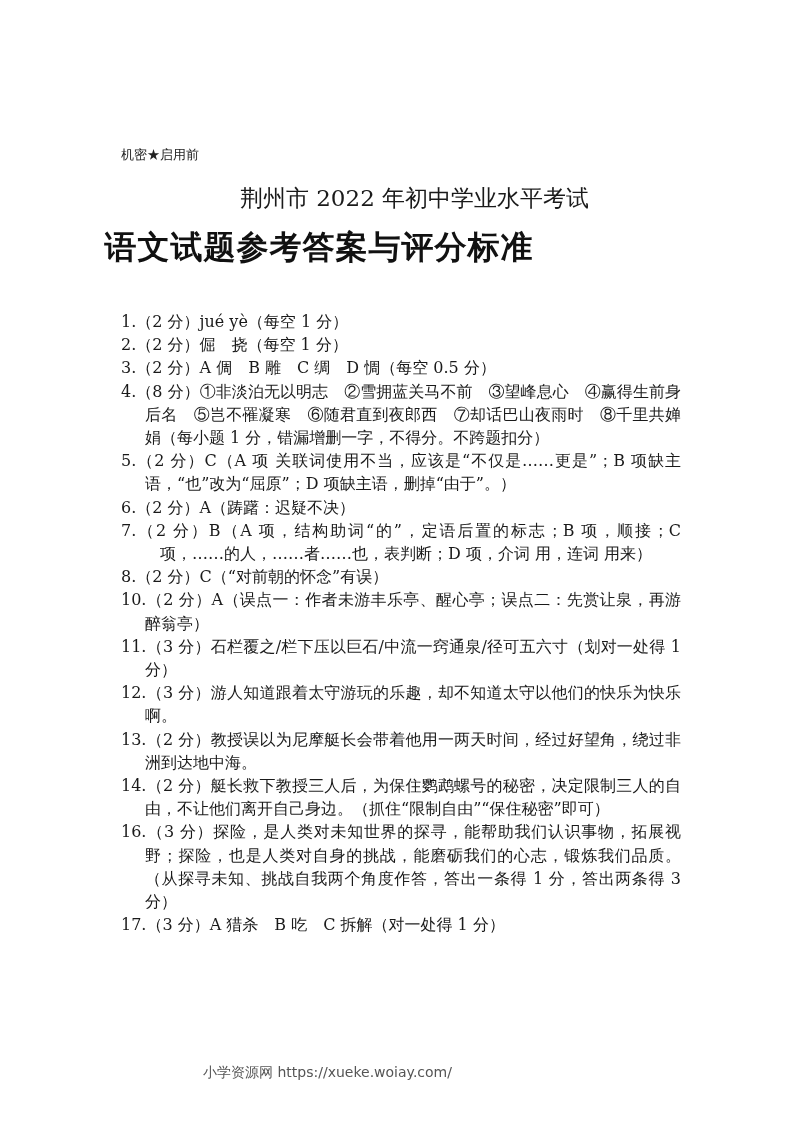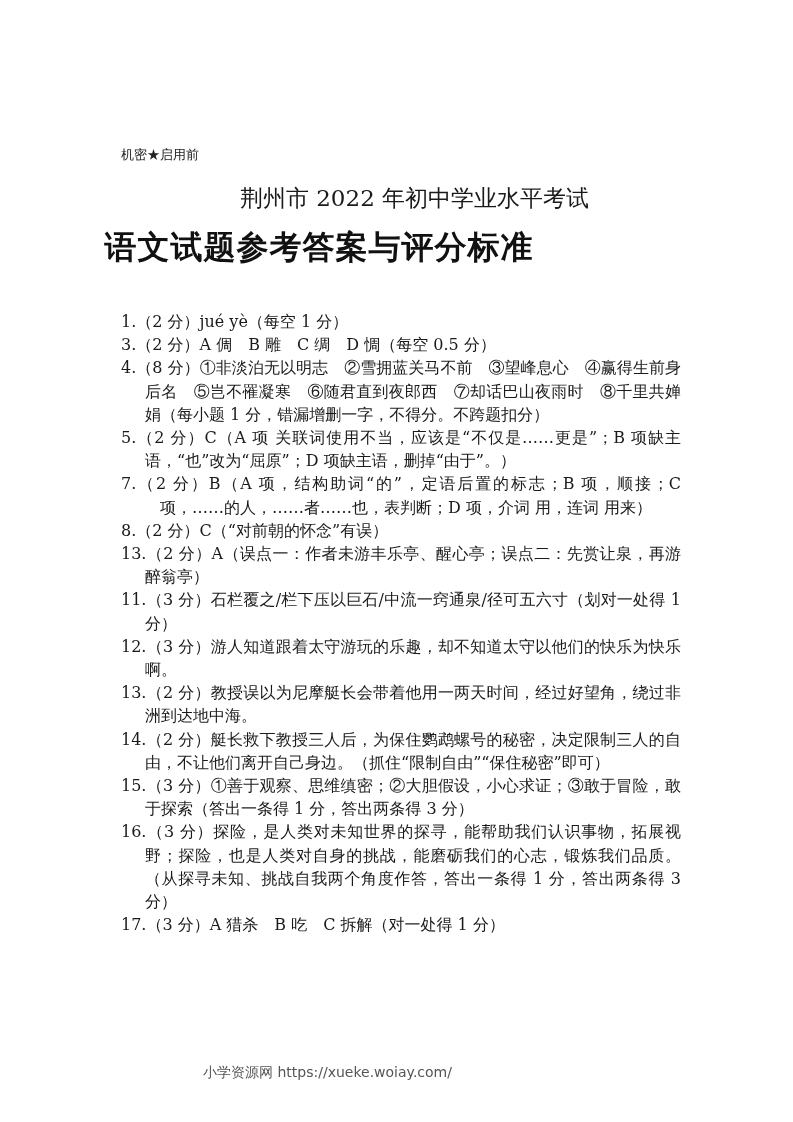--- a/index.html
+++ b/index.html
@@ -89,29 +89,30 @@
 </head>
 <body>
 
 <div class="page">
   <div class="confidential">机密★启用前</div>
   <div class="subtitle">荆州市 2022 年初中学业水平考试</div>
   <div class="title">语文试题参考答案与评分标准</div>
 
   <div class="answers">
     <p class="item">1.（2 分）jué  yè（每空 1 分）</p>
+    <p class="item">2.（2 分）倔　挠（每空 1 分）</p>
     <p class="item">3.（2 分）A 倜　B 雕　C 绸　D 惆（每空 0.5 分）</p>
     <p class="item">4.（8 分）①非淡泊无以明志　②雪拥蓝关马不前　③望峰息心　④赢得生前身后名　⑤岂不罹凝寒　⑥随君直到夜郎西　⑦却话巴山夜雨时　⑧千里共婵娟（每小题 1 分，错漏增删一字，不得分。不跨题扣分）</p>
     <p class="item">5.（2 分）C（A 项 关联词使用不当，应该是“不仅是……更是”；B 项缺主语，“也”改为“屈原”；D 项缺主语，删掉“由于”。）</p>
+    <p class="item">6.（2 分）A（踌躇：迟疑不决）</p>
     <p class="item wide-indent">7.（2 分）B（A 项，结构助词“的”，定语后置的标志；B 项，顺接；C 项，……的人，……者……也，表判断；D 项，介词 用，连词 用来）</p>
     <p class="item">8.（2 分）C（“对前朝的怀念”有误）</p>
-    <p class="item">13.（2 分）A（误点一：作者未游丰乐亭、醒心亭；误点二：先赏让泉，再游醉翁亭）</p>
+    <p class="item">10.（2 分）A（误点一：作者未游丰乐亭、醒心亭；误点二：先赏让泉，再游醉翁亭）</p>
     <p class="item">11.（3 分）石栏覆之/栏下压以巨石/中流一窍通泉/径可五六寸（划对一处得 1 分）</p>
     <p class="item">12.（3 分）游人知道跟着太守游玩的乐趣，却不知道太守以他们的快乐为快乐啊。</p>
     <p class="item">13.（2 分）教授误以为尼摩艇长会带着他用一两天时间，经过好望角，绕过非洲到达地中海。</p>
     <p class="item">14.（2 分）艇长救下教授三人后，为保住鹦鹉螺号的秘密，决定限制三人的自由，不让他们离开自己身边。（抓住“限制自由”“保住秘密”即可）</p>
-    <p class="item">15.（3 分）①善于观察、思维缜密；②大胆假设，小心求证；③敢于冒险，敢于探索（答出一条得 1 分，答出两条得 3 分）</p>
     <p class="item">16.（3 分）探险，是人类对未知世界的探寻，能帮助我们认识事物，拓展视野；探险，也是人类对自身的挑战，能磨砺我们的心志，锻炼我们品质。（从探寻未知、挑战自我两个角度作答，答出一条得 1 分，答出两条得 3 分）</p>
     <p class="item">17.（3 分）A 猎杀　B 吃　C 拆解（对一处得 1 分）</p>
   </div>
 
   <div class="footer">小学资源网 https://xueke.woiay.com/</div>
 </div>
 
 </body></html>

